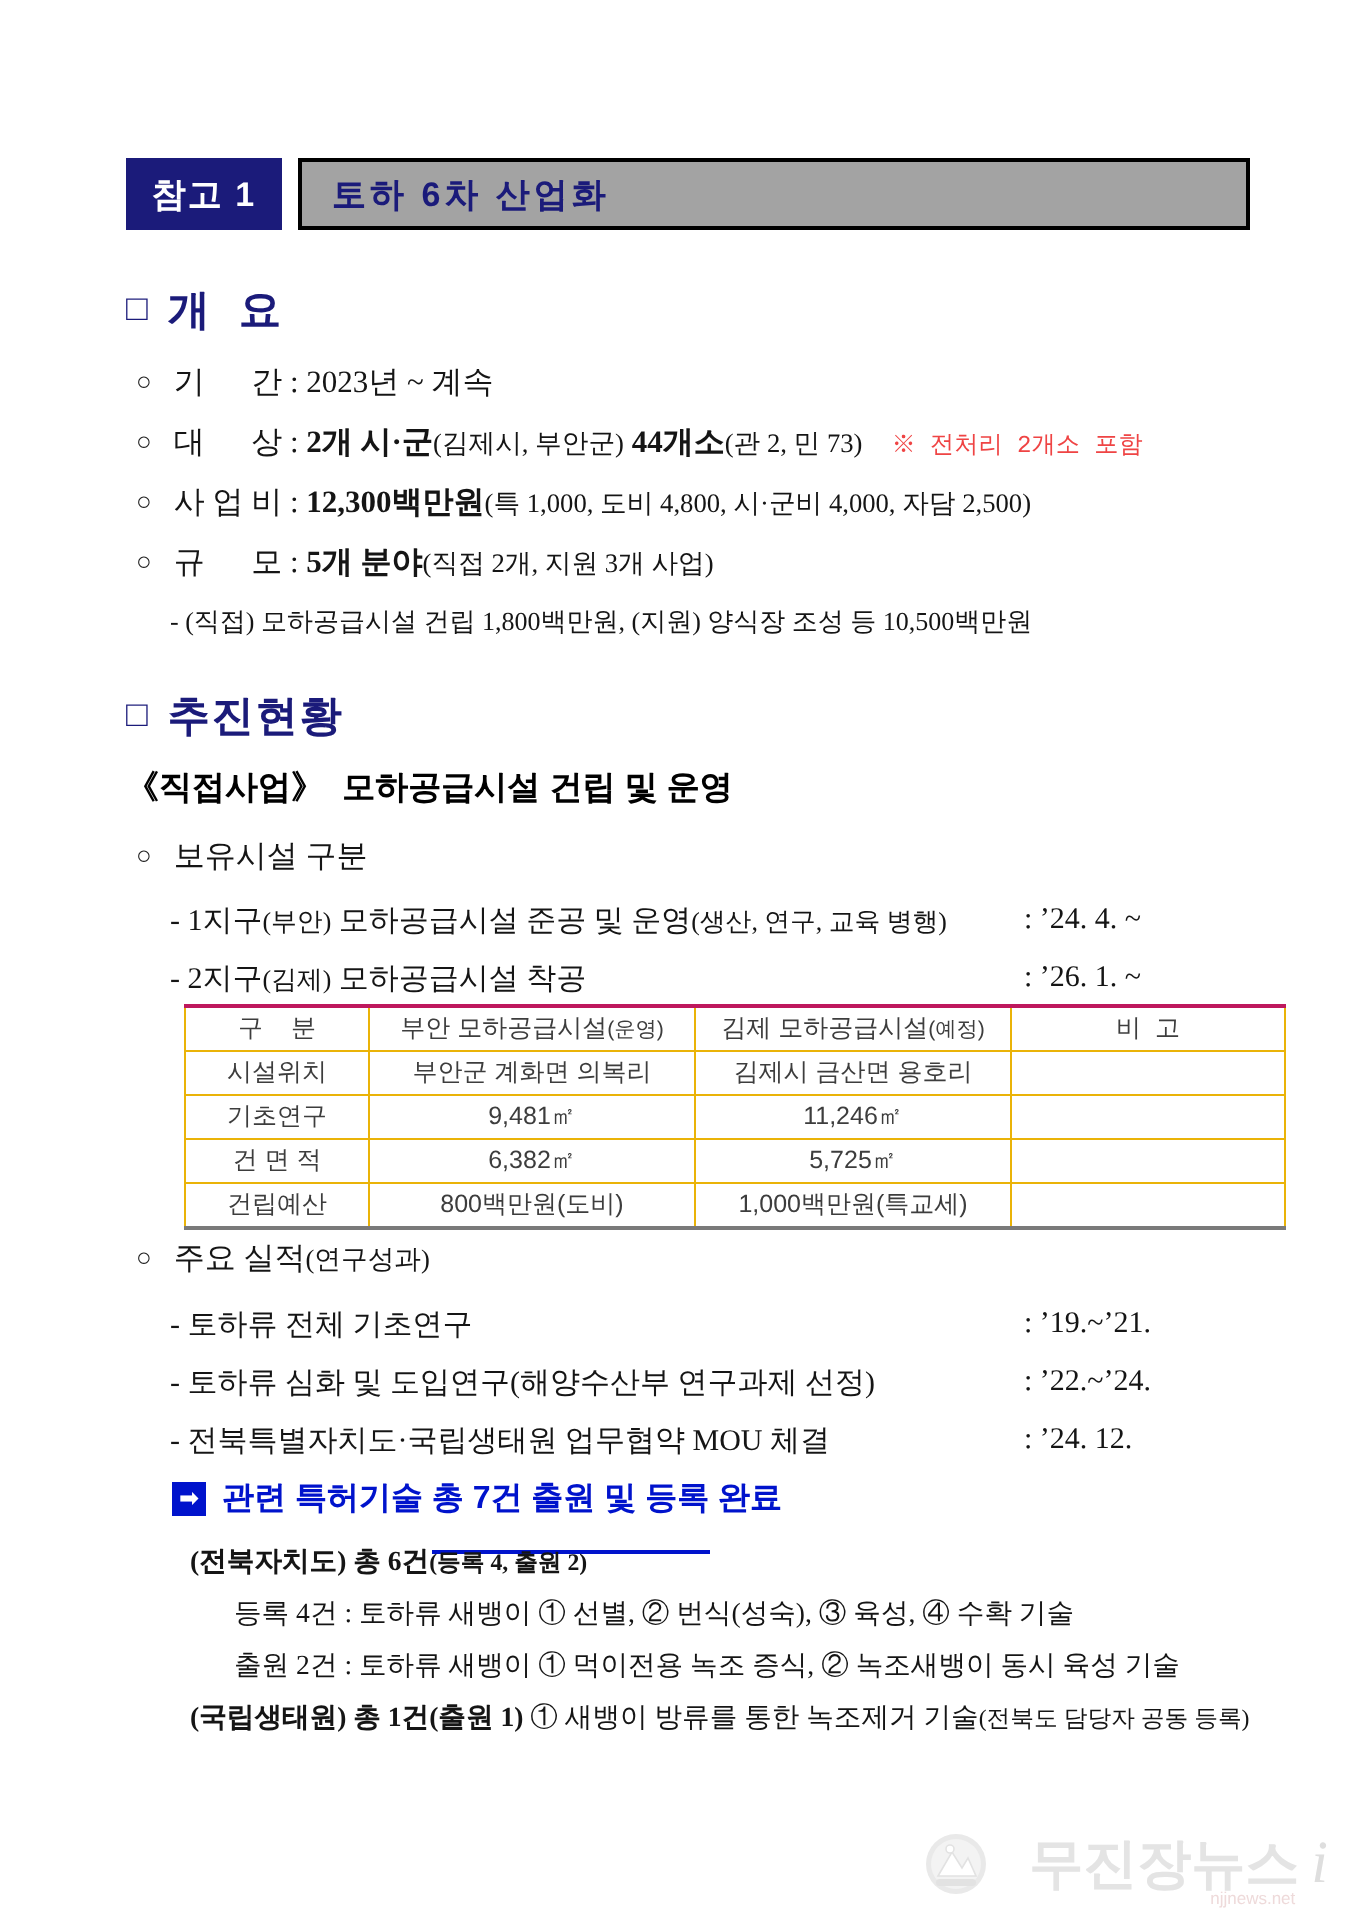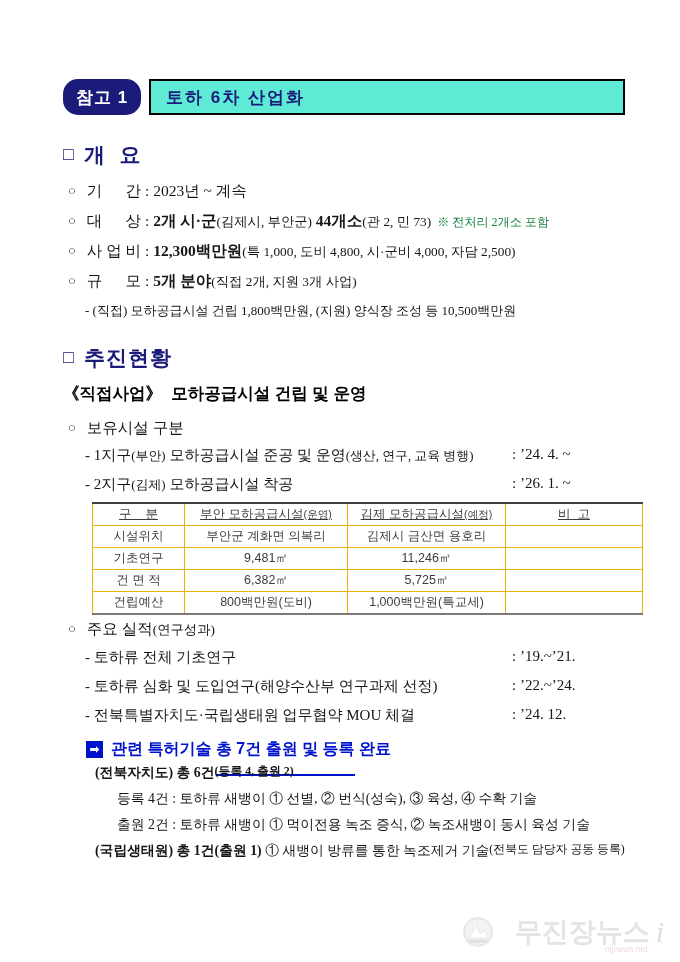--- a/index.html
+++ b/index.html
@@ -7,98 +7,98 @@
     position:relative; width:680px; height:962px; background:#ffffff;
     font-family:"Liberation Serif","DejaVu Serif",serif; color:#151515;
     overflow:hidden;
   }
 
   
   .doc-header { position:absolute; left:63px; top:79px; right:55px; height:36px; display:flex; gap:8px; }
   .ref-badge {
     background:#1b1b7a; color:#ffffff; font-weight:bold; font-size:17px;
     width:78px; display:flex; align-items:center; justify-content:center;
-    font-family:"Liberation Sans","DejaVu Sans",sans-serif; letter-spacing:1px;border-radius:15px;
+    font-family:"Liberation Sans","DejaVu Sans",sans-serif; letter-spacing:1px;
   }
   .title-box {
-    flex:1; border:2px solid #000000; background:#5eead4; color:#1b1b7a;
+    flex:1; border:2px solid #000000; background:#a3a3a3; color:#1b1b7a;
     font-weight:bold; font-size:17px; display:flex; align-items:center;
     padding-left:15px; letter-spacing:2px;
     font-family:"Liberation Sans","DejaVu Sans",sans-serif;
   }
 
   
   .section-heading {
     position:absolute; left:63px; margin:0; color:#1b1b7a; font-weight:bold;
     font-size:21px; font-family:"Liberation Sans","DejaVu Sans",sans-serif;
     letter-spacing:1px; white-space:pre; display:flex; align-items:center; gap:9px;
   }
   .sq { font-size:18px; font-weight:normal; position:relative; top:-1px; }
 
   
   .b-line { display:flex; align-items:center; height:30px; font-size:15.5px; white-space:pre; }
   .b-circle { font-size:13px; margin:0 11px 0 5px; color:#222; }
   .segs-line { white-space:pre; }
   .seg.b  { font-weight:bold; }
   .seg.sm { font-size:0.86em; }
   .seg.smb{ font-size:0.86em; font-weight:bold; }
-  .seg.xs { font-size:0.78em; font-family:Liberation Serif, serif; color:#15803d; }
+  .seg.xs { font-size:0.78em; font-family:Liberation Mono, monospace; color:#ef4444; }
   .seg.u  { border-bottom:2px solid currentColor; padding-bottom:17px; }
 
   #ov-bullets { position:absolute; left:63px; right:55px; top:176px; }
   .ov-note { position:absolute; left:85px; top:299px; height:24px; display:flex; align-items:center; font-size:13px; white-space:pre; }
 
   .subheading {
     position:absolute; left:63px; top:383px; font-weight:bold; font-size:16.5px;
     color:#000000; font-family:"Liberation Sans","DejaVu Sans",sans-serif; white-space:pre;
   }
   .single-bullet { position:absolute; left:63px; display:flex; align-items:center; font-size:15.5px; white-space:pre; }
   #facility-bullet { top:415px; height:26px; }
   #results-bullet  { top:616px; height:26px; }
 
   
   .dlist { position:absolute; left:85px; right:58px; }
   #facility-items { top:446px; }
   #results-items  { top:648px; }
-  .dline { display:flex; align-items:flex-start; height:29px; font-size:15px; }
+  .dline { display:flex; align-items:center; height:29px; font-size:15px; }
   .dline .txt { flex:1; }
   .dline .date { width:110px; text-align:left; font-size:15px; }
 
   
   .facility-table {
     position:absolute; left:92px; top:502px; width:530px;
     border-collapse:collapse; table-layout:fixed;
     font-family:"Liberation Sans","DejaVu Sans",sans-serif;
     font-size:12.5px; color:#3d3d3d; background:#fff;
   }
   .facility-table th, .facility-table td {
     border:1px solid #eab308; height:21px; text-align:center;
     font-weight:normal; white-space:pre; padding:0 2px; overflow:hidden;
   }
-  .facility-table tr:first-child th { border-top:2px solid #404040;text-decoration:underline; }
+  .facility-table tr:first-child th { border-top:2px solid #be185d; }
   .facility-table tr:last-child td  { border-bottom:2px solid #7a7a7a; }
   .facility-table .c0 { width:87px; }
   .facility-table .c1 { width:158px; }
   .facility-table .c2 { width:153px; }
   .facility-table .c3 { width:132px; }
   .seg.thsm { font-size:0.85em; }
 
   
   .patent-heading {
     position:absolute; left:86px; top:737px; height:24px; display:flex; align-items:center; gap:8px;
     color:#0013cc; font-weight:bold; font-size:16px;
     font-family:"Liberation Sans","DejaVu Sans",sans-serif; white-space:pre;
   }
   .p-arrow {
     width:17px; height:17px; background:#0013cc; color:#ffffff;
     display:inline-flex; align-items:center; justify-content:center;
     font-size:12px; font-family:"DejaVu Sans",sans-serif; flex:0 0 auto;
   }
   .patent-lines { position:absolute; left:95px; right:50px; top:764px; }
-  .p-line { display:flex; align-items:flex-start; height:26px; font-size:13.8px; white-space:pre;font-family:Liberation Serif, serif; }
+  .p-line { display:flex; align-items:flex-end; height:26px; font-size:13.8px; white-space:pre;font-family:Liberation Serif, serif; }
   .p-line.ind { padding-left:22px; }
 
   
   .watermark { position:absolute; right:16px; top:910px; height:44px; display:flex; align-items:center; gap:6px; }
   .wm-logo { width:32px; height:32px; flex:0 0 auto; }
   .wm-text-wrap { position:relative; display:flex; align-items:center;margin-left:15px; }
   .wm-name {
     font-family:"Liberation Sans","DejaVu Sans",sans-serif; font-weight:bold;
     font-size:27px; color:#e4e4e4; letter-spacing:0px; line-height:1;
   }

